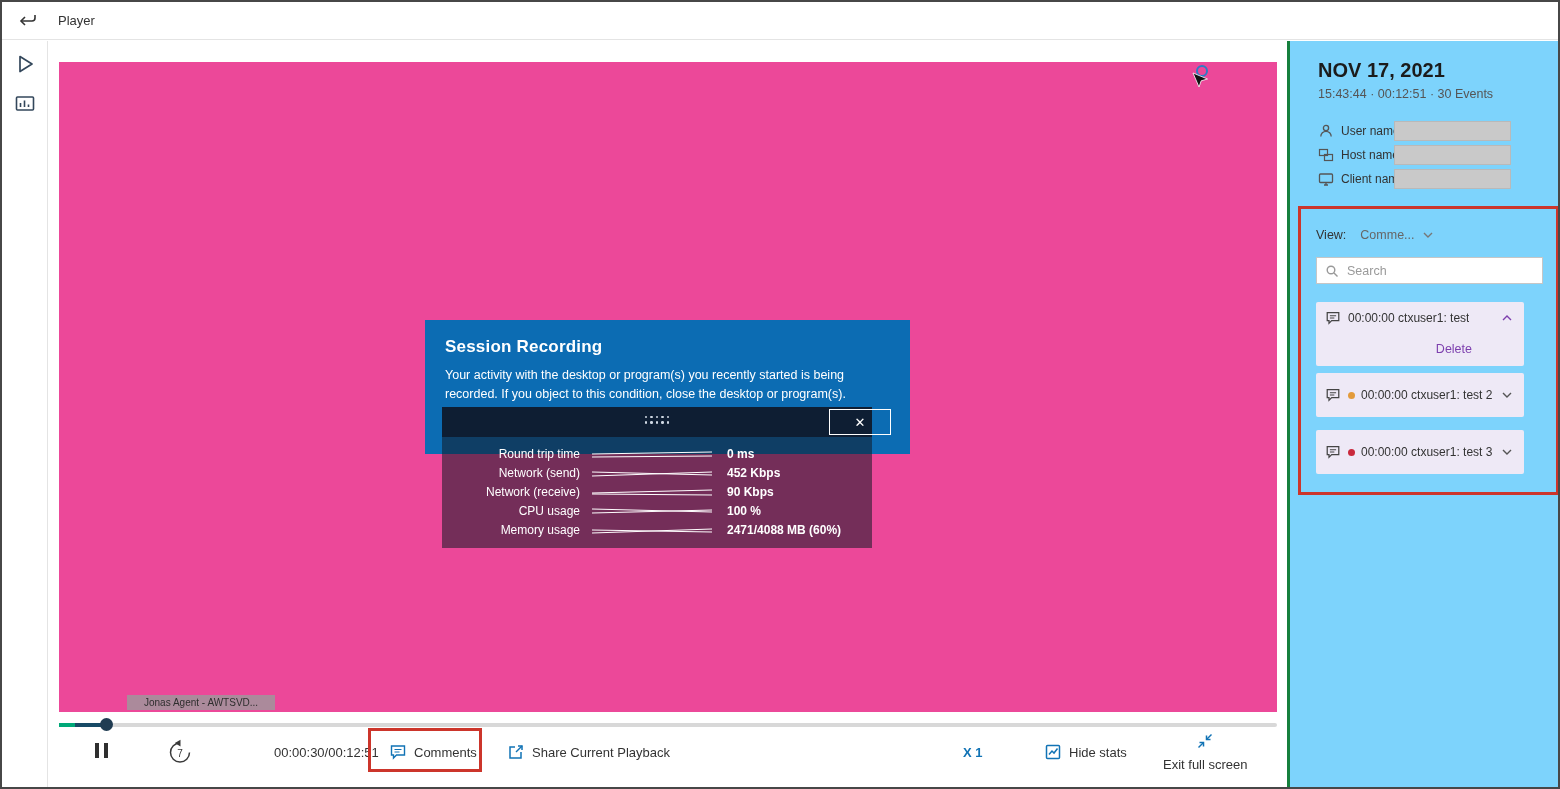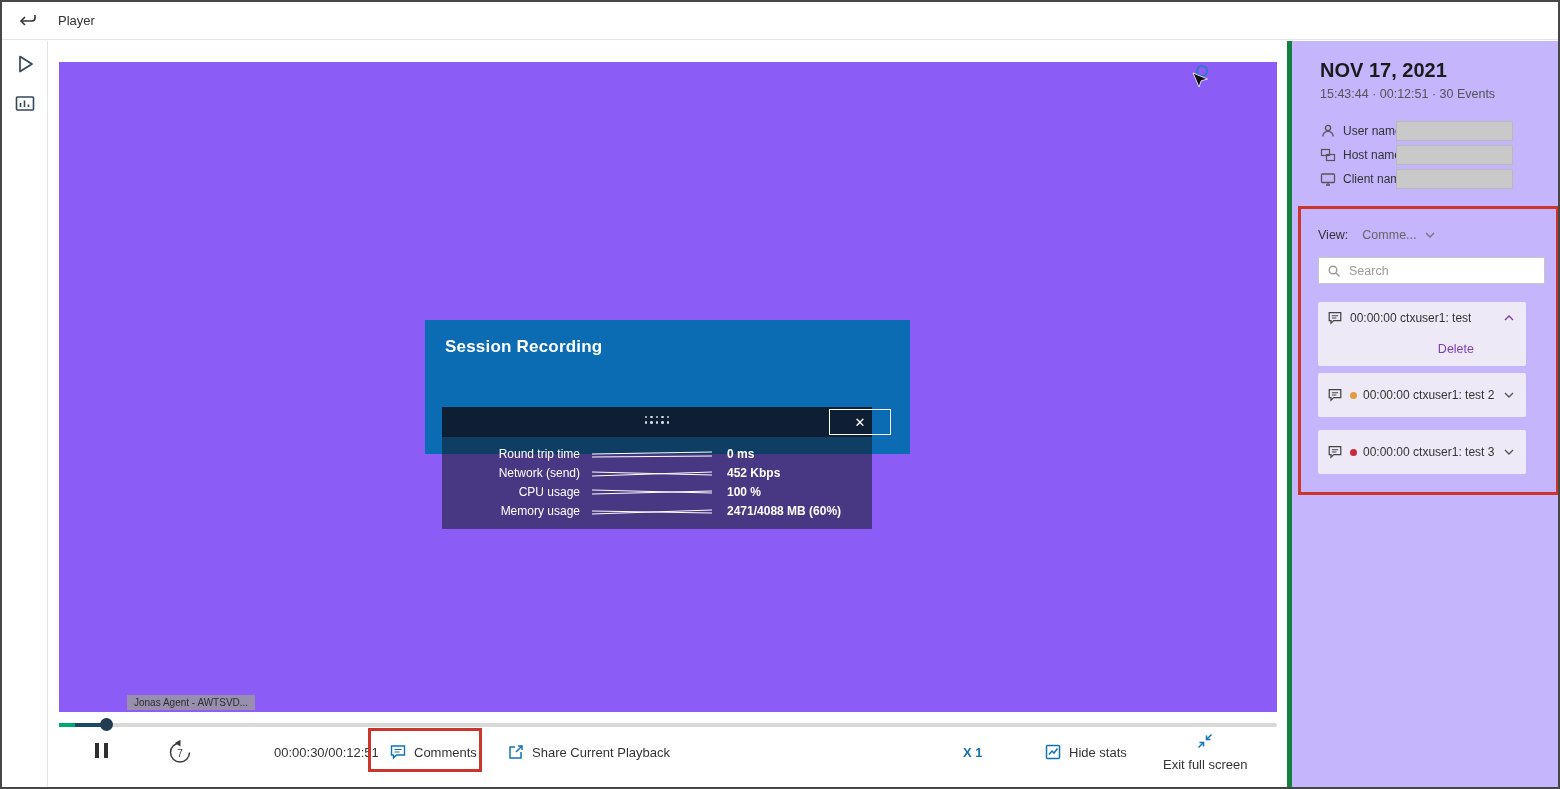--- a/index.html
+++ b/index.html
@@ -10,57 +10,57 @@
   .topbar{position:absolute;left:0;top:0;right:0;height:38px;background:#fff;
           border-bottom:1px solid #e4e4e4;display:flex;align-items:center;gap:18px;padding-left:14px;box-sizing:border-box;}
   .back-btn{width:24px;height:22px;display:flex;align-items:center;justify-content:center;cursor:pointer;}
   .player-title{font-size:13px;color:#333;}
 
   
   .left-rail{position:absolute;left:0;top:39px;width:45px;bottom:0;border-right:1px solid #e4e4e4;background:#fff;}
   .rail-btn{position:absolute;left:10px;width:26px;height:26px;display:flex;align-items:center;justify-content:center;cursor:pointer;}
 
   
-  .video{position:absolute;left:57px;top:60px;width:1218px;height:650px;background:#8b5cf6;}
+  .video{position:absolute;left:57px;top:60px;width:1218px;height:650px;background:#ec4899;}
   .sr-dialog{position:absolute;left:366px;top:258px;width:485px;height:134px;background:#0c6cb3;
              color:#fff;padding:17px 20px;box-sizing:border-box;z-index:1;}
   .sr-title{font-size:17px;font-weight:600;letter-spacing:.2px;}
   .sr-body{margin-top:9px;font-size:12.5px;line-height:1.5;max-width:450px;}
   .stats-panel{position:absolute;left:383px;top:345px;width:430px;z-index:2;}
   .stats-header{height:30px;background:#0e1e33;position:relative;}
   .drag-dots{position:absolute;left:50%;top:9px;transform:translateX(-50%);width:24px;display:flex;flex-wrap:wrap;gap:3px;justify-content:center;cursor:move;}
   .drag-dots i{width:2.4px;height:2.4px;background:#cfd8e3;border-radius:50%;}
   .stats-close{position:absolute;left:387px;top:2px;width:62px;height:26px;border:1.5px solid #fff;
                background:transparent;color:#fff;font-size:13px;display:flex;align-items:center;justify-content:center;cursor:pointer;box-sizing:border-box;}
   .stats-rows{background:rgba(18,26,36,.55);padding:7px 0 9px;}
   .stat-row{display:flex;align-items:center;height:19px;}
   .stat-label{width:150px;text-align:right;padding-right:12px;font-size:12px;color:#fff;box-sizing:border-box;}
   .spark{width:120px;height:14px;flex:0 0 auto;}
   .spark polyline{fill:none;stroke:#fff;stroke-width:1;}
   .stat-value{margin-left:15px;font-size:12px;font-weight:700;color:#fff;white-space:nowrap;}
   .agent-label{position:absolute;left:68px;top:633px;background:rgba(155,155,155,.8);color:#2e2e2e;
-               font-size:10px;padding:2px 7px;white-space:nowrap;}
+               font-size:10px;padding:2px 17px;white-space:nowrap;}
   .video-cursor{position:absolute;left:1130px;top:0;}
 
   
   .progress{position:absolute;left:57px;top:716px;width:1218px;height:14px;}
   .progress .track{position:absolute;left:0;top:5px;width:100%;height:4px;background:#d8d8d8;border-radius:2px;}
   .progress .marker{position:absolute;left:0;top:5px;width:16px;height:4px;background:#00a878;}
   .progress .played{position:absolute;left:16px;top:5px;width:32px;height:4px;background:#184a66;}
   .progress .knob{position:absolute;left:41px;top:0;width:13px;height:13px;border-radius:50%;background:#203c52;cursor:pointer;}
 
   
   .controls{position:absolute;left:57px;top:730px;width:1218px;height:40px;font-size:13px;color:#333;}
   .ctl{position:absolute;top:0;height:40px;display:flex;align-items:center;gap:7px;cursor:pointer;white-space:nowrap;}
   .pause-bars i{display:inline-block;width:4px;height:15px;background:#2f2f2f;margin:0 2.5px;}
   .time-text{cursor:default;}
   .speed{color:#1173b5;font-weight:600;}
 
   
-  .right-panel{position:absolute;left:1285px;top:39px;right:0;bottom:0;border-left:5px solid #15803d;background:#c4b5fd;padding-left:41px;}
+  .right-panel{position:absolute;left:1285px;top:39px;right:0;bottom:0;border-left:3px solid #15803d;background:#7dd3fc;padding-left:41px;}
   .detail-date{position:absolute;left:28px;top:18px;font-size:20px;font-weight:700;color:#1b1b1b;}
   .detail-meta{position:absolute;left:28px;top:46px;font-size:12.5px;color:#555;}
   .field-row{position:absolute;left:28px;height:22px;display:flex;align-items:center;}
   .field-label{font-size:12px;color:#333;margin-left:7px;}
   .field-box{position:absolute;left:76px;width:117px;height:20px;background:#c9c9c9;border:1px solid #b9b9b9;box-sizing:border-box;}
   .view-row{position:absolute;left:26px;top:185px;height:18px;display:flex;align-items:center;gap:14px;}
   .view-label{font-size:12.5px;color:#333;}
   .view-value{font-size:12.5px;color:#666;display:flex;align-items:center;gap:8px;cursor:pointer;}
   .search-wrap{position:absolute;left:26px;top:216px;width:227px;height:27px;border:1px solid #c6c6c6;box-sizing:border-box;
                display:flex;align-items:center;background:#fff;}
@@ -106,20 +106,21 @@
           <rect x="3.5" y="5" width="17" height="13" rx="1"></rect>
           <path d="M7.5 15v-4M11.5 15v-6.5M15.5 15v-2.5"></path>
         </svg>
     </div>
   </div>
 
   <div class="video">
 
     <div class="sr-dialog" style="background-color: rgb(12, 108, 179);">
       <div class="sr-title">Session Recording</div>
+      <div class="sr-body">Your activity with the desktop or program(s) you recently started is being recorded. If you object to this condition, close the desktop or program(s).</div>
     </div>
 
     <div class="stats-panel">
       <div class="stats-header">
         <div class="drag-dots">
           <i></i>
             <i></i>
             <i></i>
             <i></i>
             <i></i>
@@ -142,20 +143,28 @@
             </svg>
           <span class="stat-value">0 ms</span>
         </div>
         <div class="stat-row">
           <span class="stat-label">Network (send)</span>
           <svg class="spark" viewBox="0 0 120 14">
               <polyline points="0,6 120,9"></polyline>
               <polyline points="0,10 120,6"></polyline>
             </svg>
           <span class="stat-value">452 Kbps</span>
+        </div>
+        <div class="stat-row">
+          <span class="stat-label">Network (receive)</span>
+          <svg class="spark" viewBox="0 0 120 14">
+              <polyline points="0,8 120,5"></polyline>
+              <polyline points="0,9 120,10"></polyline>
+            </svg>
+          <span class="stat-value">90 Kbps</span>
         </div>
         <div class="stat-row">
           <span class="stat-label">CPU usage</span>
           <svg class="spark" viewBox="0 0 120 14">
               <polyline points="0,5 120,8"></polyline>
               <polyline points="0,9 120,6"></polyline>
             </svg>
           <span class="stat-value">100 %</span>
         </div>
         <div class="stat-row">

